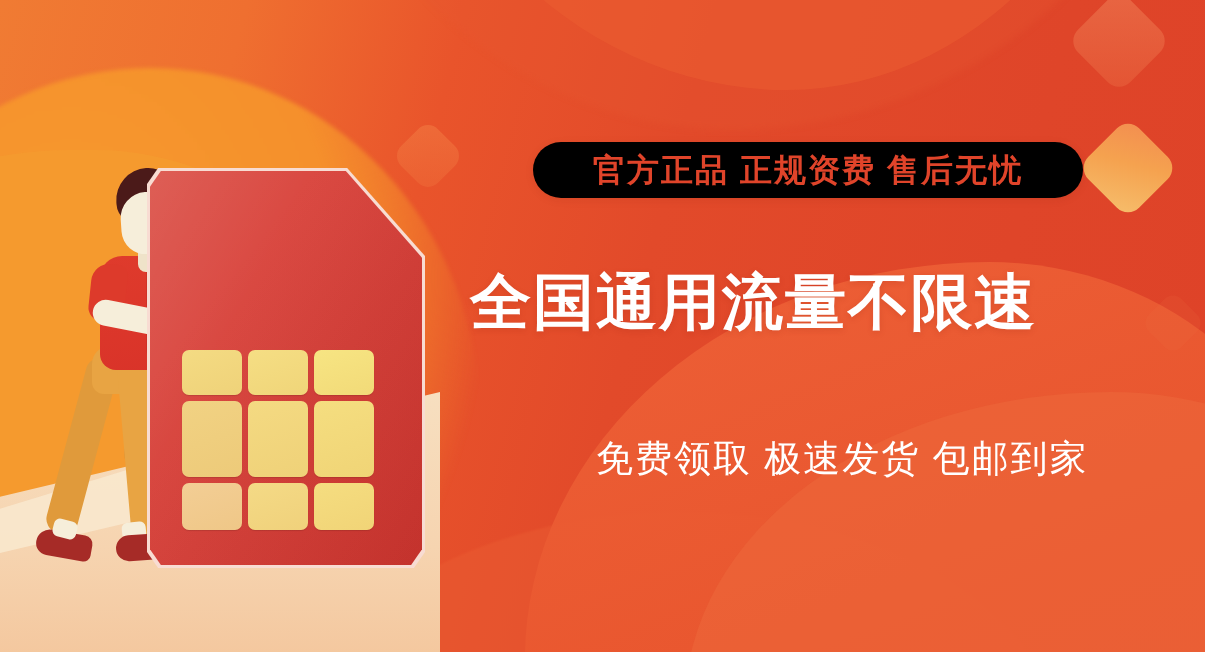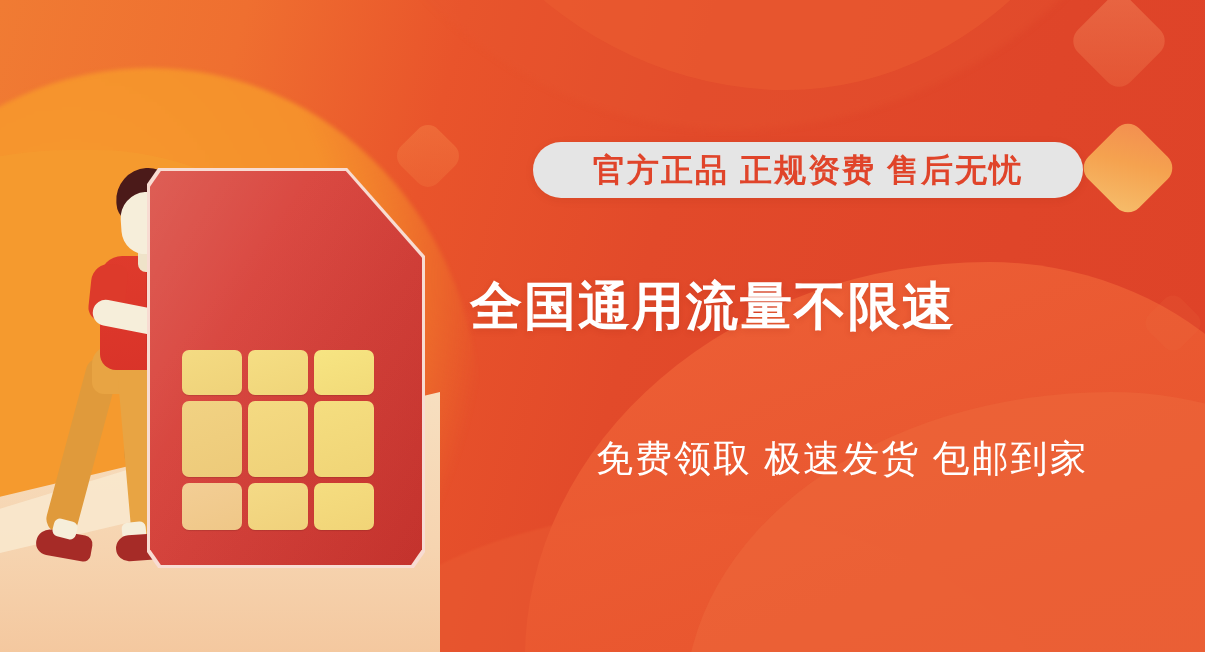--- a/index.html
+++ b/index.html
@@ -323,41 +323,41 @@
   .pad-6 { background: linear-gradient(160deg,#F5DE80 0%, #F0D476 100%); }
   .pad-7 { background: linear-gradient(160deg,#F3CE95 0%, #EFC787 100%); }
   .pad-8 { background: linear-gradient(160deg,#F4DA86 0%, #F0D17B 100%); }
   .pad-9 { background: linear-gradient(160deg,#F5DD80 0%, #F1D477 100%); }
 
   
   .badge {
     position: absolute;
     left: 533px; top: 142px;
     width: 550px; height: 56px;
-    background: #e5e5e5;
+    background: #000000;
     border-radius: 28px;
     display: flex;
     align-items: center;
     justify-content: center;
     box-shadow: 0 2px 8px rgba(120,25,10,.10);
   }
   .badge-text {
     color: #E0442A;
     font-size: 32px;
     font-weight: bold;
     letter-spacing: 2px;
     white-space: nowrap;
     line-height: 1;
   }
   .headline {
     position: absolute;
-    left: 470px; top: 278px;
+    left: 470px; top: 270px;
     width: 680px;
     color: #FFFFFF;
-    font-size: 52px;
+    font-size: 61px;
     font-weight: bold;
     letter-spacing: 2px;
     line-height: 1.08;
     white-space: nowrap;
     text-shadow: 0 2px 6px rgba(150,35,15,.18);
   }
   .subline {
     position: absolute;
     left: 596px; top: 437px;
     width: 620px;

